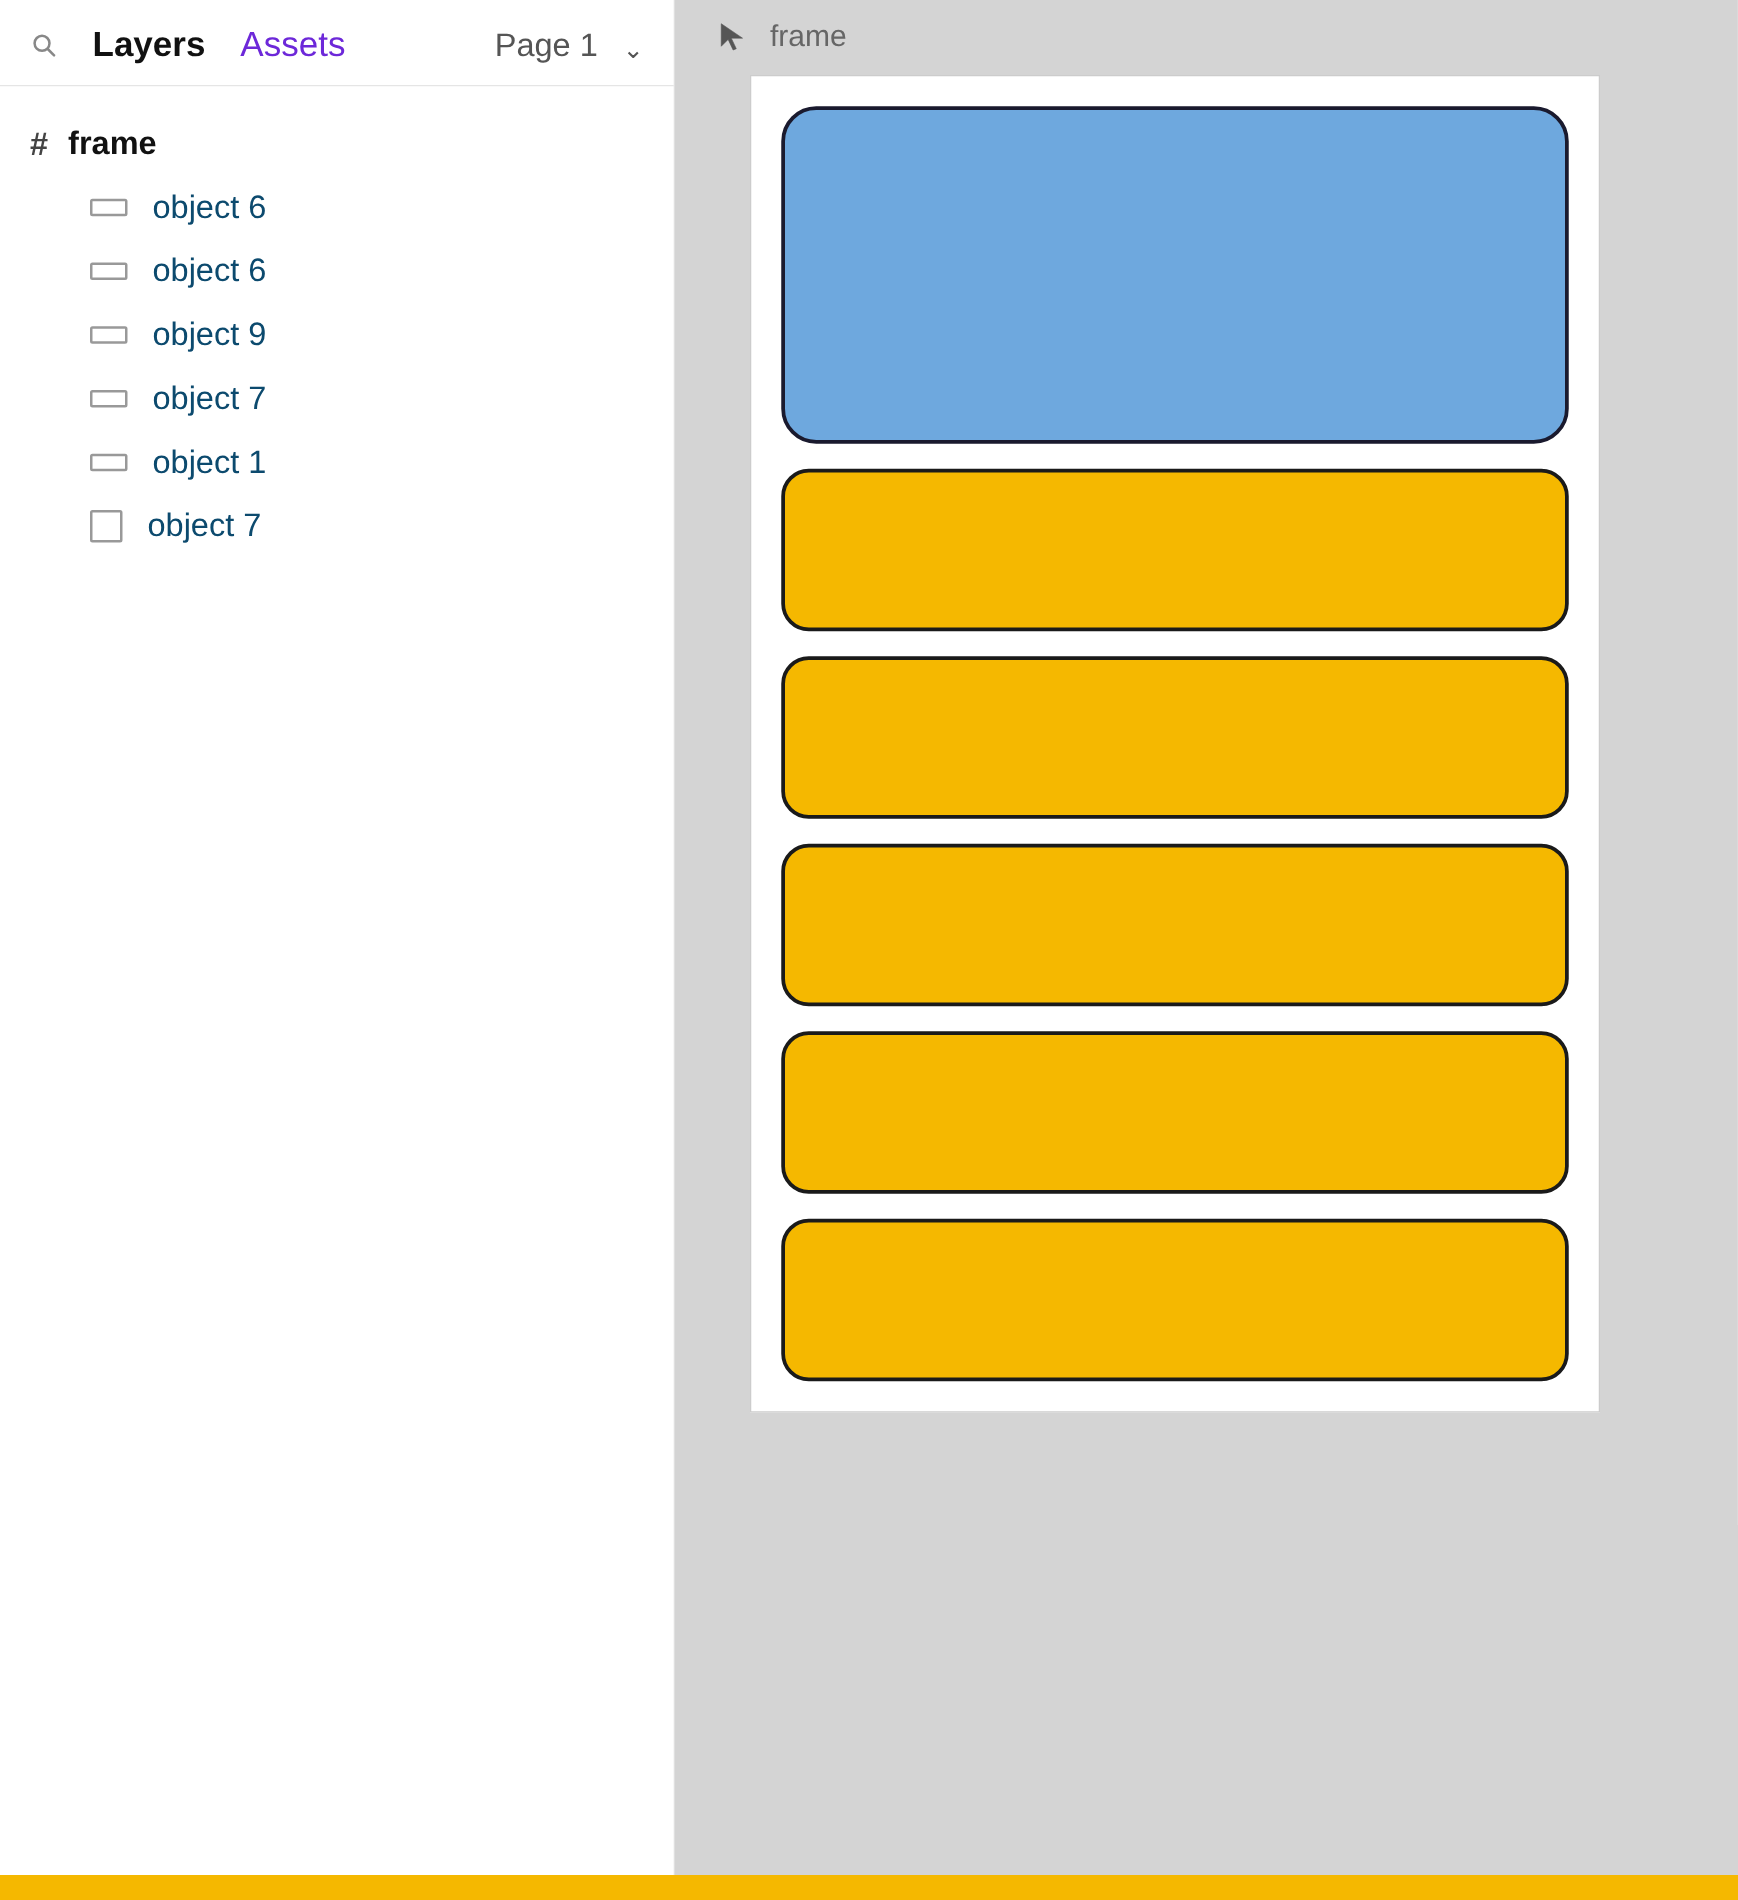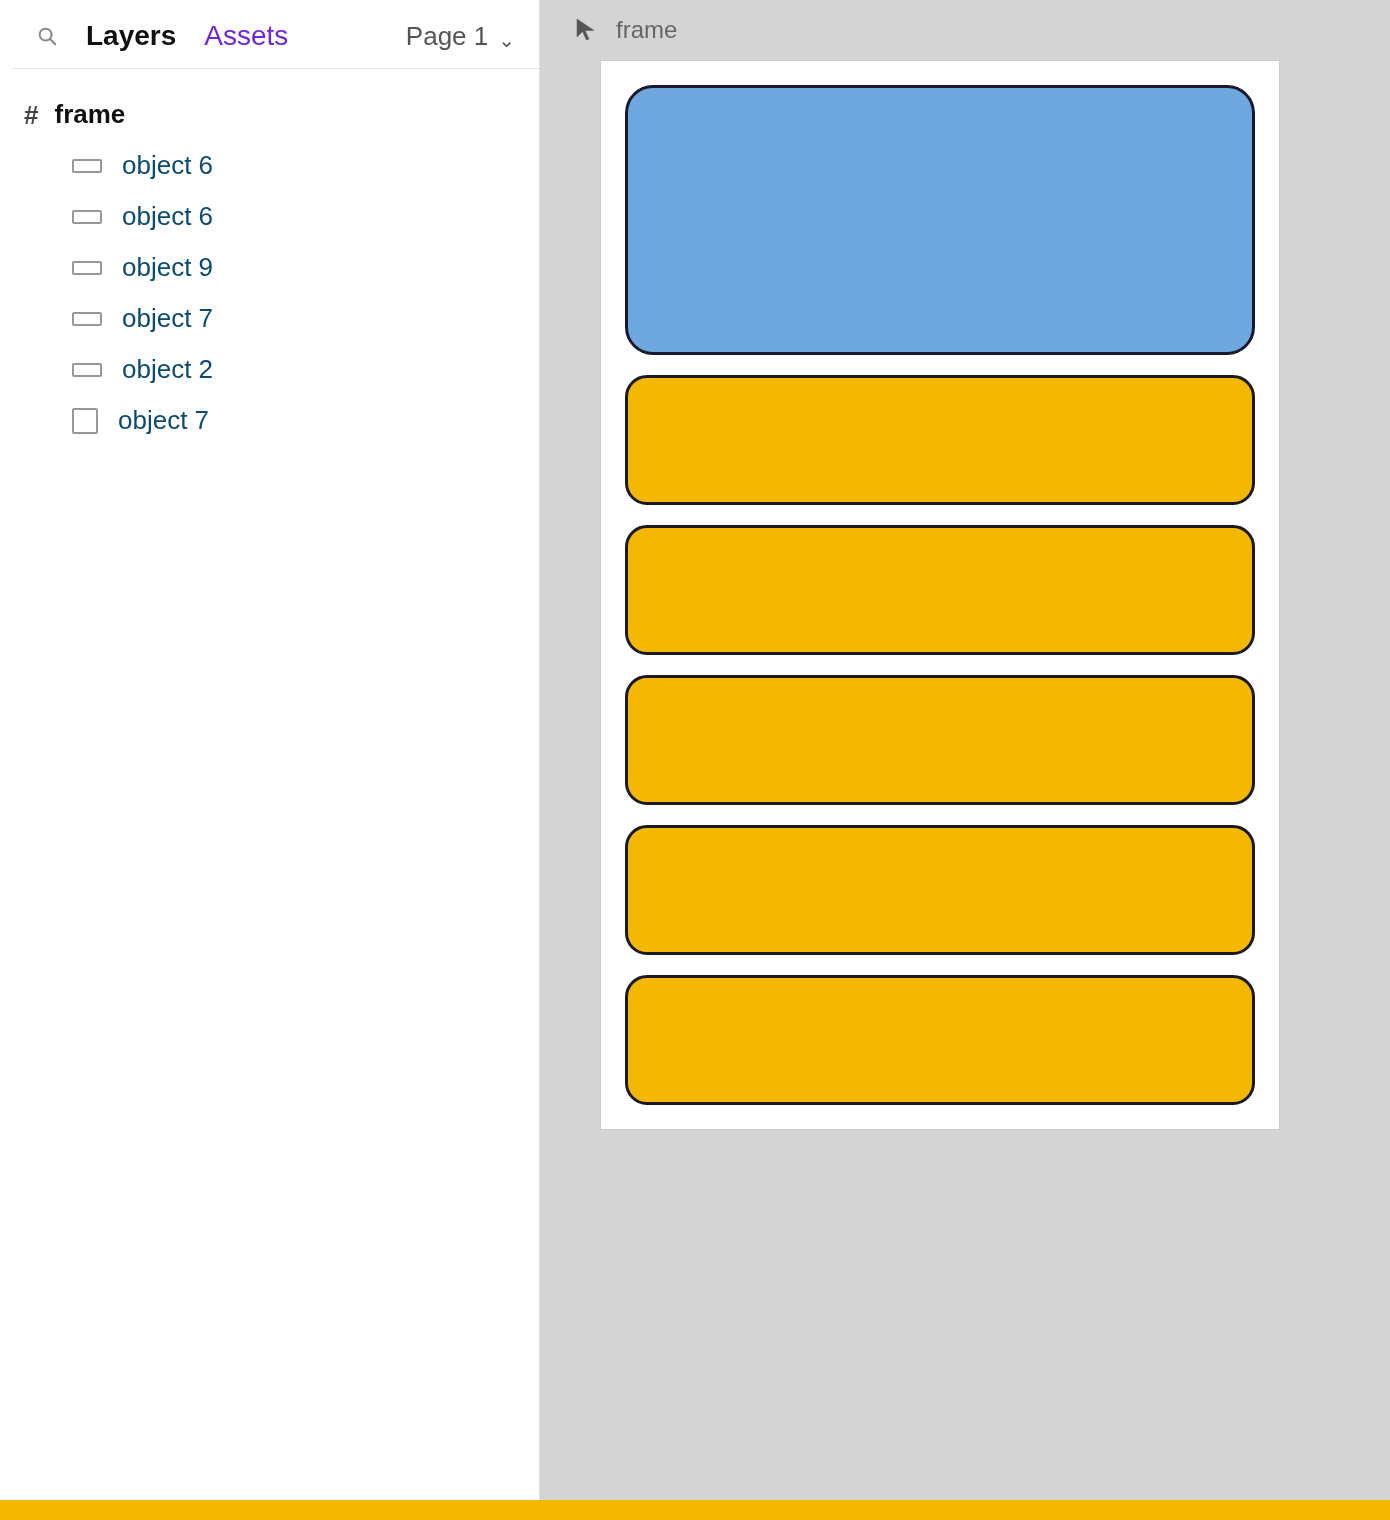--- a/index.html
+++ b/index.html
@@ -28,21 +28,20 @@
       flex-direction: column;
       flex-shrink: 0;
     }
 
     .sidebar-header {
       display: flex;
       align-items: center;
       padding: 20px 24px 16px 24px;
       gap: 28px;
       border-bottom: 1px solid #e5e5e5;
-      margin-left: 12px;
     }
 
     .search-icon-wrap {
       display: flex;
       align-items: center;
       justify-content: center;
       cursor: pointer;
     }
 
     .search-icon-wrap svg {
@@ -62,21 +61,21 @@
       font-size: 28px;
       font-weight: 400;
       color: #6d28d9;
       cursor: pointer;
     }
 
     .page-selector {
       margin-left: auto;
       display: flex;
       align-items: flex-end;
-      gap: 10px;
+      gap: 20px;
       font-size: 26px;
       color: #555;
       cursor: pointer;
     }
 
     .page-selector .chevron {
       font-size: 20px;
       color: #555;
     }
 
@@ -278,21 +277,21 @@
         <div class="layer-icon">
           <div class="rect-icon-thin"></div>
         </div>
         <span class="layer-item-label">object 7</span>
       </div>
 
       <div class="layer-item-row">
         <div class="layer-icon">
           <div class="rect-icon-thin"></div>
         </div>
-        <span class="layer-item-label">object 2</span>
+        <span class="layer-item-label">object 1</span>
       </div>
 
       <div class="layer-item-row">
         <div class="layer-icon">
           <div class="rect-icon-square"></div>
         </div>
         <span class="layer-item-label">object 7</span>
       </div>
 
     </div>

